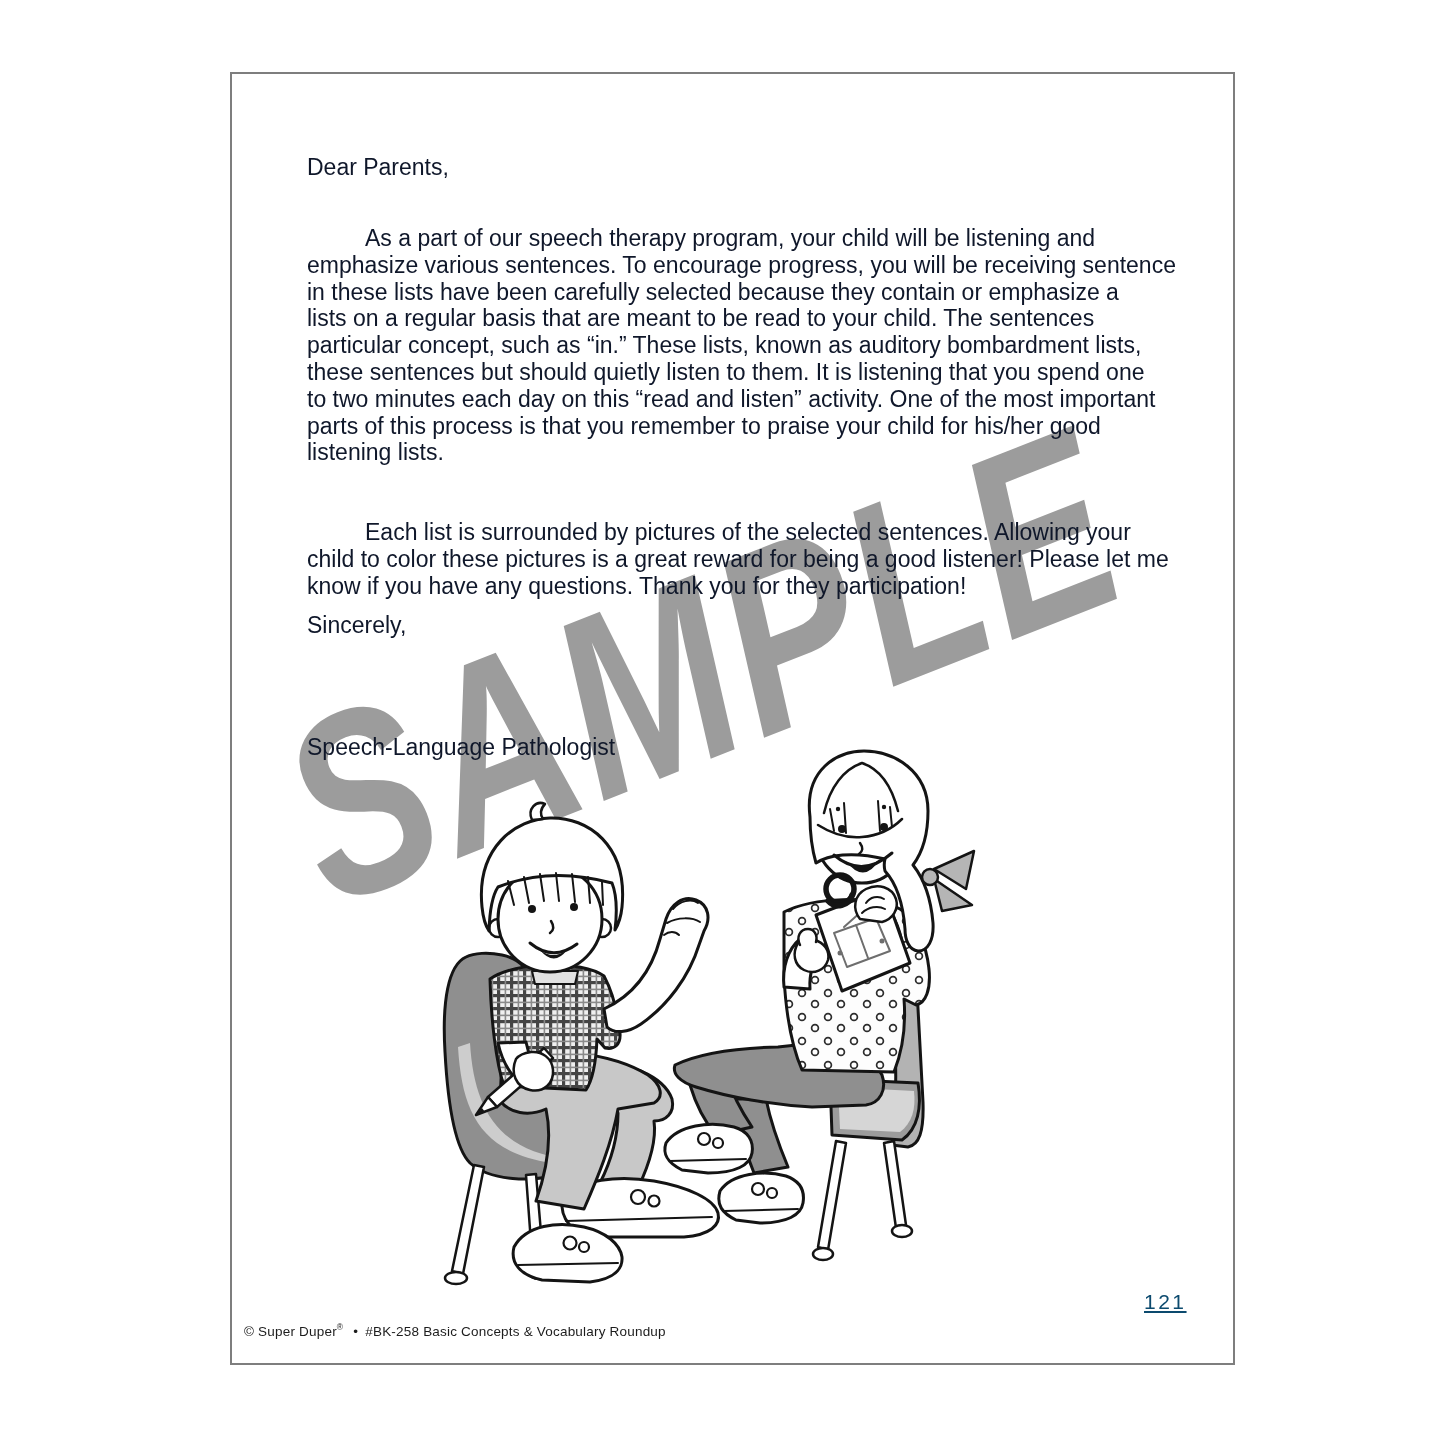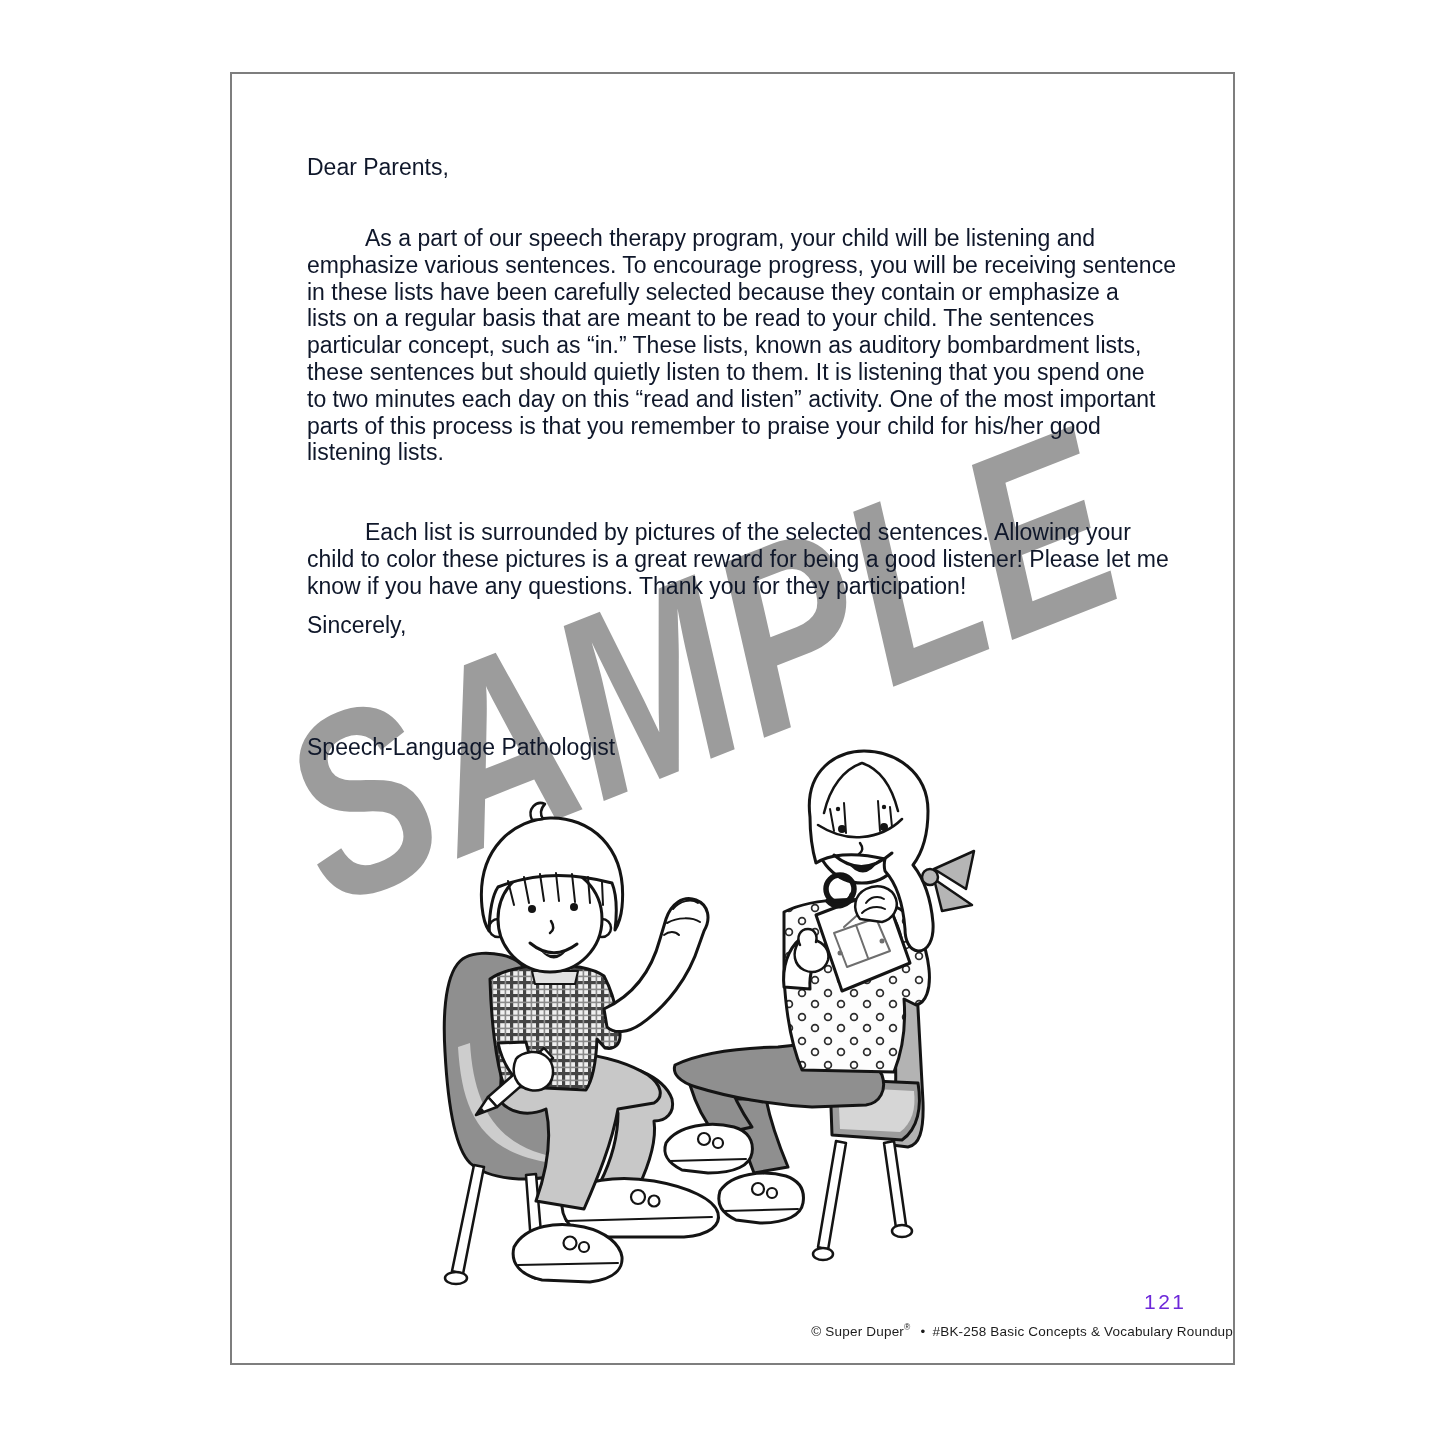--- a/index.html
+++ b/index.html
@@ -24,28 +24,28 @@
     color:#0f172a; font-size:23px; line-height:26.8px; }
   .salutation { position:absolute; left:75px; top:80px; }
   .para { position:absolute; left:75px; width:885px; }
   .para .line:first-child { text-indent:58px;margin-top:12px; }
   .para1 { top:139px; }
   .para2 { top:433px; }
   .closing { position:absolute; left:75px; top:538px; }
   .signature { position:absolute; left:75px; top:660px;text-align:center; }
   .illustration { position:absolute; left:200px; top:673px; z-index:2; }
   .footer {
-    position:absolute; left:0; top:1248px; width:100%; text-align:right;
-    font-size:13.5px; color:#1c1c1c; z-index:2; letter-spacing:0.2px;
+    position:absolute; left:0; top:1248px; width:100%; text-align:left;
+    font-size:13.5px; color:#1c1c1c; z-index:2; letter-spacing:0.2px;padding-left:12px;
   }
   .footer sup { font-size:8.5px; vertical-align:super; }
   .footer .sep { margin:0 7px 0 10px; }
   .page-number {
     position:absolute; left:912px; top:1216px; font-size:21px;
-    letter-spacing:2.5px; color:#6d28d9; z-index:2;
+    letter-spacing:2.5px; color:#0c4a6e; z-index:2;text-decoration:underline;
   }
 </style>
 </head>
 <body>
 
 <div class="page">
 
   <div class="watermark">
     <span style="color: rgb(156, 156, 156);">SAMPLE</span>
   </div>

